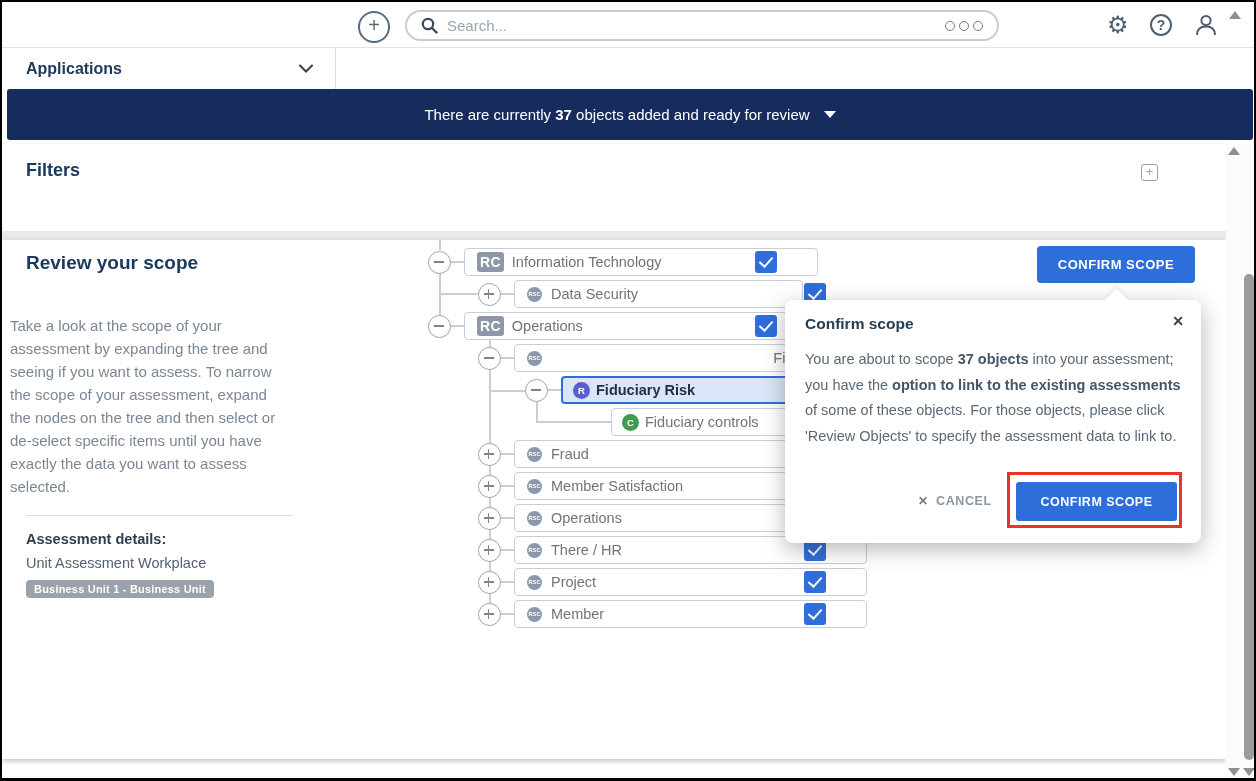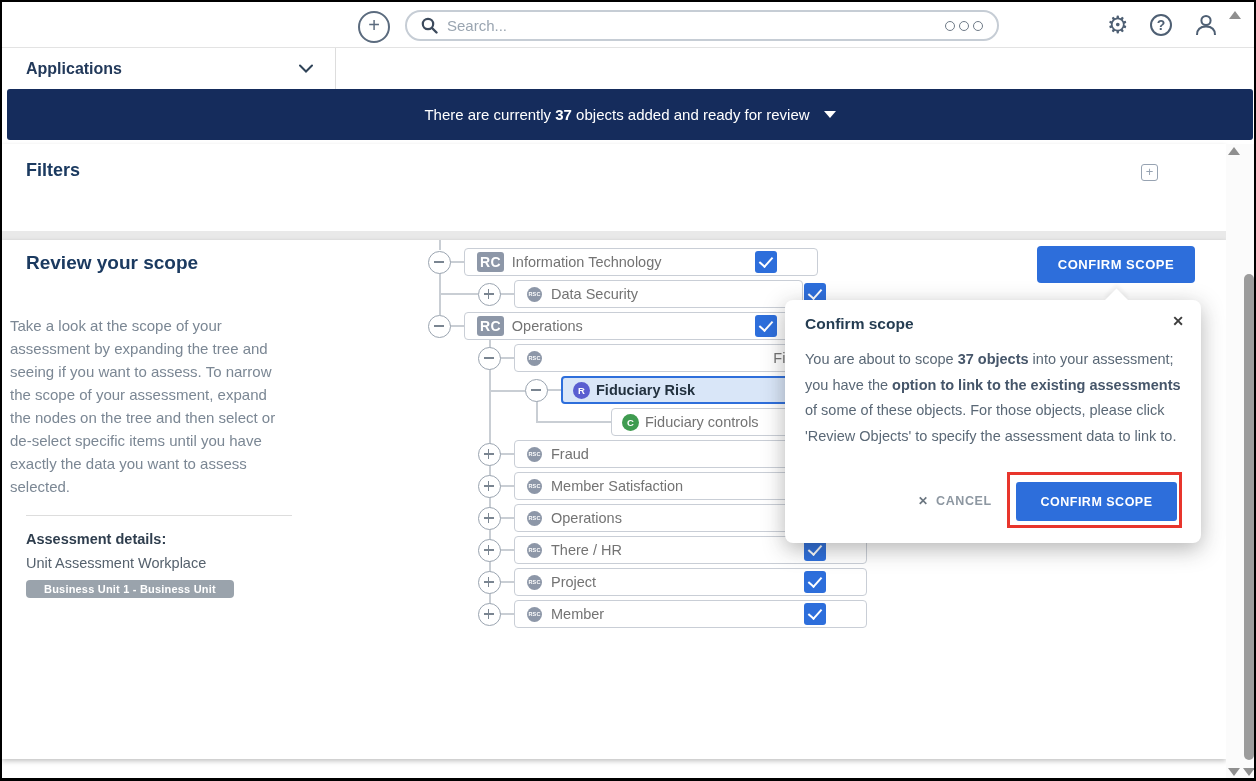--- a/index.html
+++ b/index.html
@@ -48,21 +48,21 @@
   #main-card{left:0;top:238px;width:1224px;height:519px;background:#fff;box-shadow:0 2px 5px rgba(0,0,0,.25);}
   #scroll-gutter{left:1224px;top:142px;width:28px;height:637px;background:#fbfbfb;}
 
   
   #scope-title{left:24px;top:250px;font-size:19px;font-weight:700;color:#1b3a60;}
   #scope-desc{left:8px;top:312px;width:272px;font-size:15px;line-height:23px;color:#7b8794;}
   #scope-divider{left:24px;top:513px;width:266px;height:1px;background:#ddd;}
   #details-label{left:24px;top:529px;font-size:14.5px;font-weight:700;color:#2f3e4e;}
   #assessment-name{left:24px;top:553px;font-size:14.5px;color:#55616d;}
   #bu-badge{left:24px;top:578px;background:#9aa3ac;color:#fff;font-size:11px;font-weight:700;
-    padding:3px 18px;border-radius:4px;letter-spacing:.2px;}
+    padding:3px 8px;border-radius:4px;letter-spacing:.2px;}
 
   
   .tree-conn{position:absolute;background:#c9ced4;z-index:1;}
   .tree-box{position:absolute;height:28px;background:#fff;border:1px solid #c9ced6;border-radius:4px;
     box-sizing:border-box;z-index:2;display:flex;align-items:center;cursor:pointer;}
   .tree-box.sel{background:#d9e6f8;border:2px solid #2d6edb;}
   .tree-label{font-size:14.5px;color:#737373;white-space:nowrap;}
   .tree-box.sel .tree-label{font-weight:700;color:#22313f;}
   .badge{display:flex;align-items:center;justify-content:center;color:#fff;font-weight:700;flex:0 0 auto;}
   .badge-rc{margin-left:12px;margin-right:8px;background:#8d97a8;border-radius:3px;font-size:14px;

